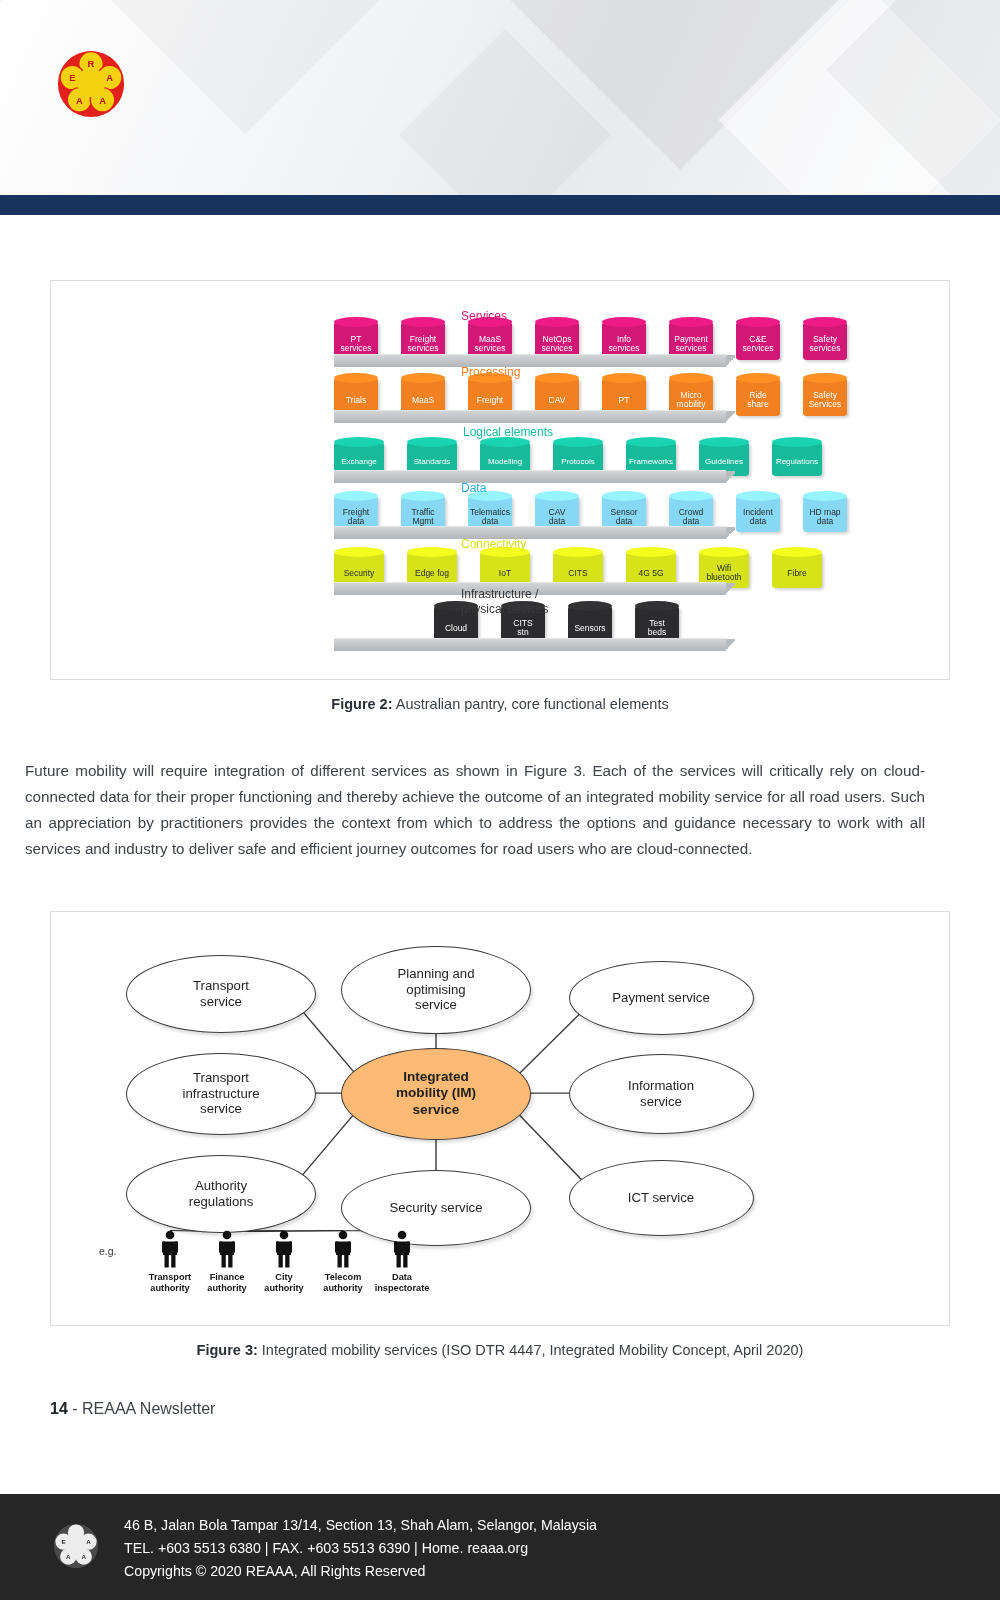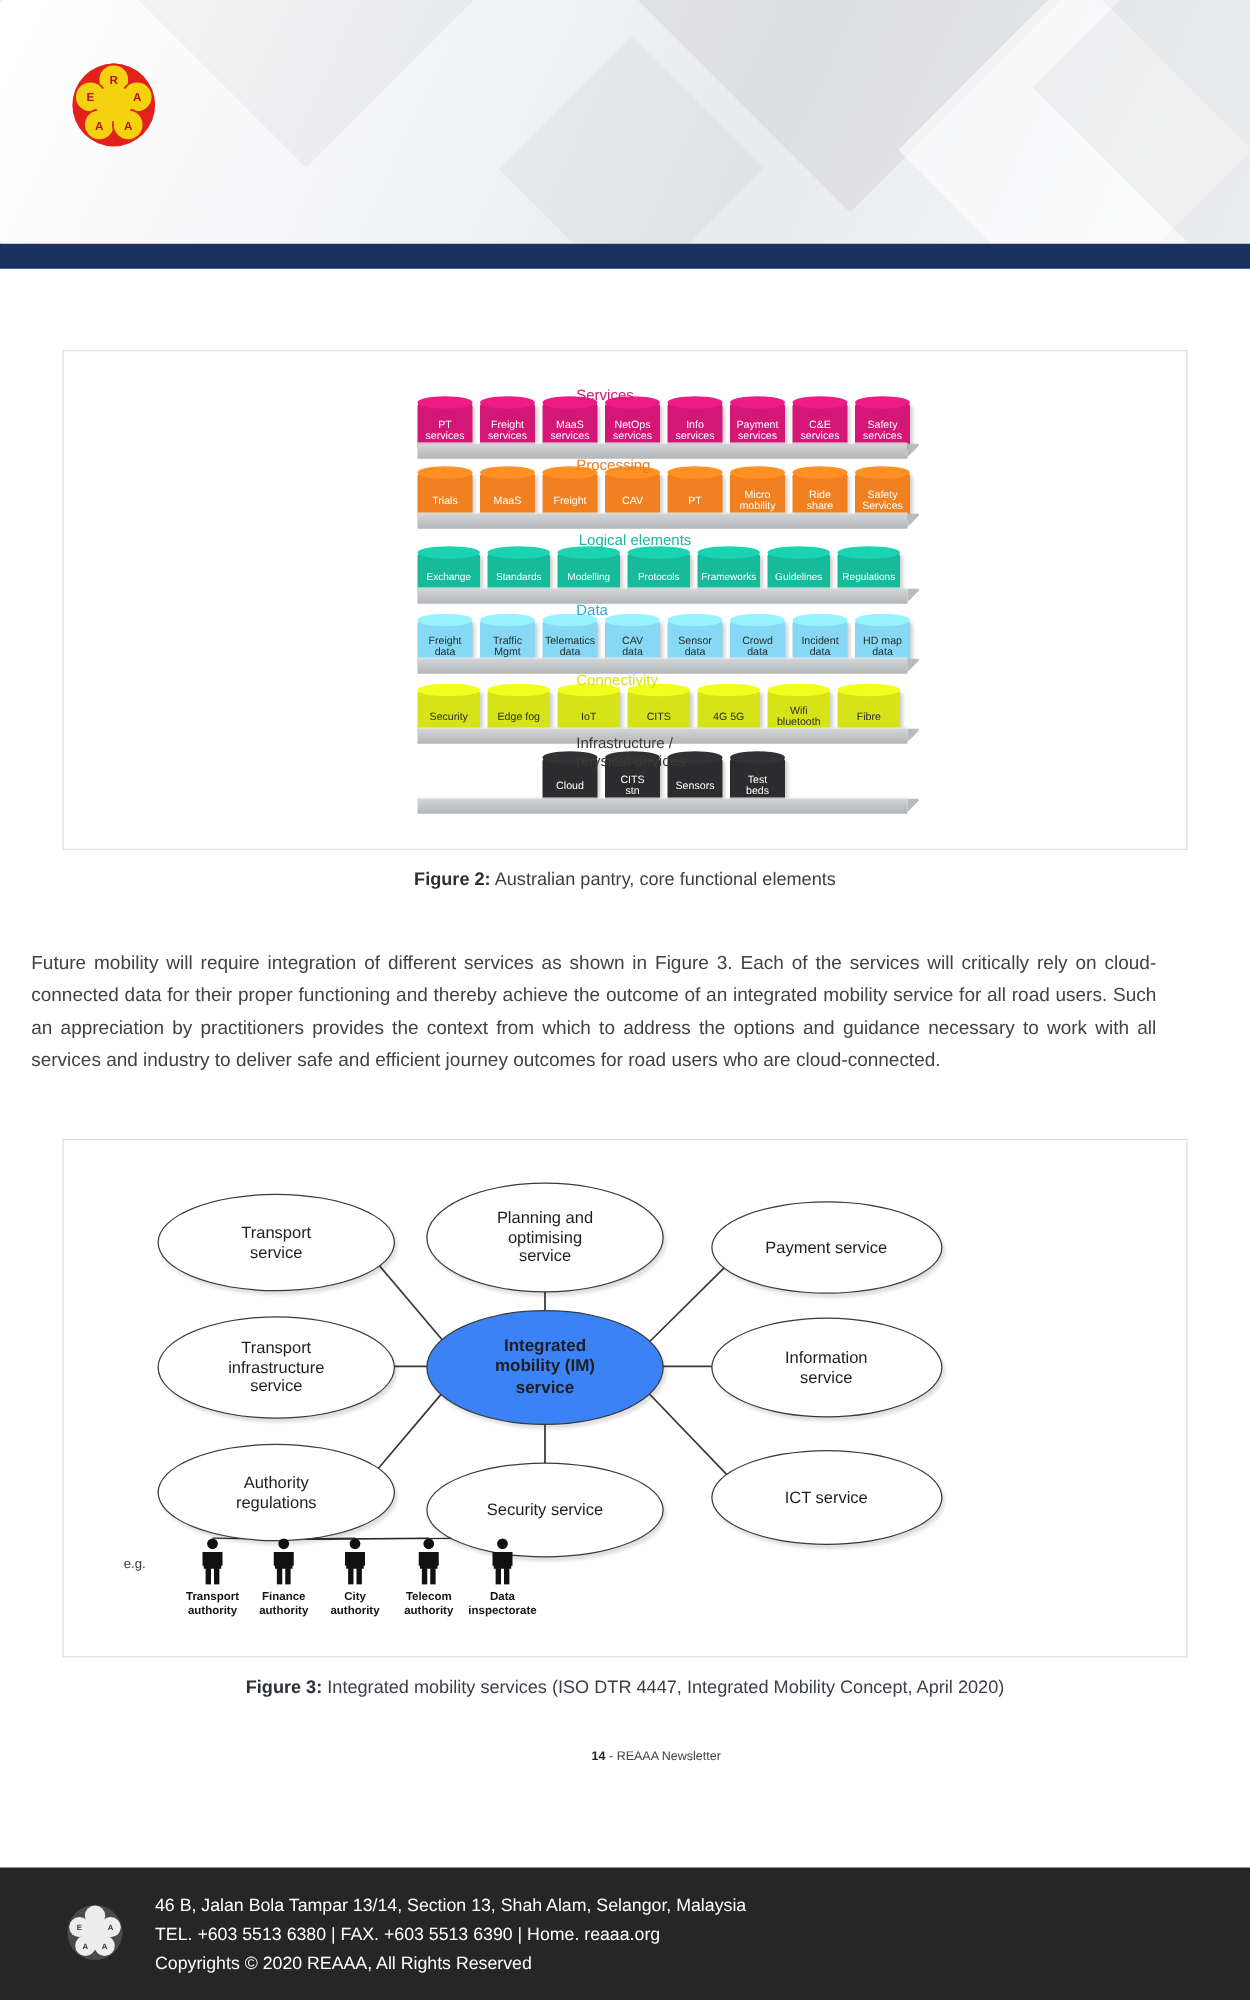--- a/index.html
+++ b/index.html
@@ -56,21 +56,21 @@
   .shelf-row { position:absolute; left:283px; }
   .shelf-plank {
     position:absolute; left:0; bottom:0; height:13px; width:392px;
     background: linear-gradient(#d3d5d7, #b3b6b9);
     border-top:1px solid #e4e6e8;
   }
   .shelf-plank:after{
     content:""; position:absolute; right:-9px; top:0; width:9px; height:13px;
     background: linear-gradient(135deg,#b9bcbf 50%, transparent 50%);
   }
-  .cyl-wrap { position:absolute; bottom:7px; left:0; display:flex; gap:6px;justify-content:flex-end; }
+  .cyl-wrap { position:absolute; bottom:7px; left:0; display:flex; gap:23px;justify-content:flex-end; }
   .cyl {
     position:relative; border-radius: 4px/3px;
     display:flex; align-items:center; justify-content:center;
     text-align:center; color:#fff; line-height:1.05;
     font-size:8.5px; padding-top:6px;
     box-shadow: 2px 2px 3px rgba(0,0,0,0.18);
   }
   .cyl:before{
     content:""; position:absolute; left:0; right:0; top:-5px; height:10px;
     border-radius:50%; background:inherit; filter:brightness(1.13);
@@ -93,31 +93,31 @@
   }
 
   
   #fig3-box { margin-top:48px; height:415px; position:relative; }
   .ellipse {
     position:absolute; border:1.4px solid #3a3a3a; border-radius:50%;
     background:#fff; display:flex; align-items:center; justify-content:center;
     text-align:center; font-size:13.2px; color:#1f1f1f; line-height:1.2;
     box-shadow: 2px 3px 3px rgba(0,0,0,0.13);
   }
-  .ellipse.center { background:#3b82f6; font-weight:700; font-size:13.6px; }
+  .ellipse.center { background:#fdba74; font-weight:700; font-size:13.6px; }
   .e-lbl { padding:0 8px; white-space:pre-line; }
   .svg-lines { position:absolute; left:0; top:0; width:100%; height:100%; }
   .person { position:absolute; width:22px; height:38px; }
   .auth-lbl {
     position:absolute; font-size:9.2px; font-weight:700; color:#151515;
     text-align:center; width:64px; line-height:1.25; white-space:pre-line;
   }
   .eg-lbl { position:absolute; font-size:10.5px; color:#3a3a3a; }
 
-  .pagenum { margin: 42px 0 0 50px; font-size:10px; color:#3e4249;text-align:center; }
+  .pagenum { margin: 42px 0 0 50px; font-size:16px; color:#3e4249; }
   .pagenum b { font-weight:700; color:#202429; }
 
   
   .footer {
     position:absolute; left:0; top:1494px; width:1000px; height:106px;
     background:#262626; color:#fff;
   }
   .f-logo { position:absolute; left:52px; top:28px; width:48px; height:48px; }
   .f-text { position:absolute; left:124px; top:20px; font-size:14.2px; line-height:1.62; }
   .f-btns { position:absolute; right:62px; top:33px; display:flex; gap:10px; }

